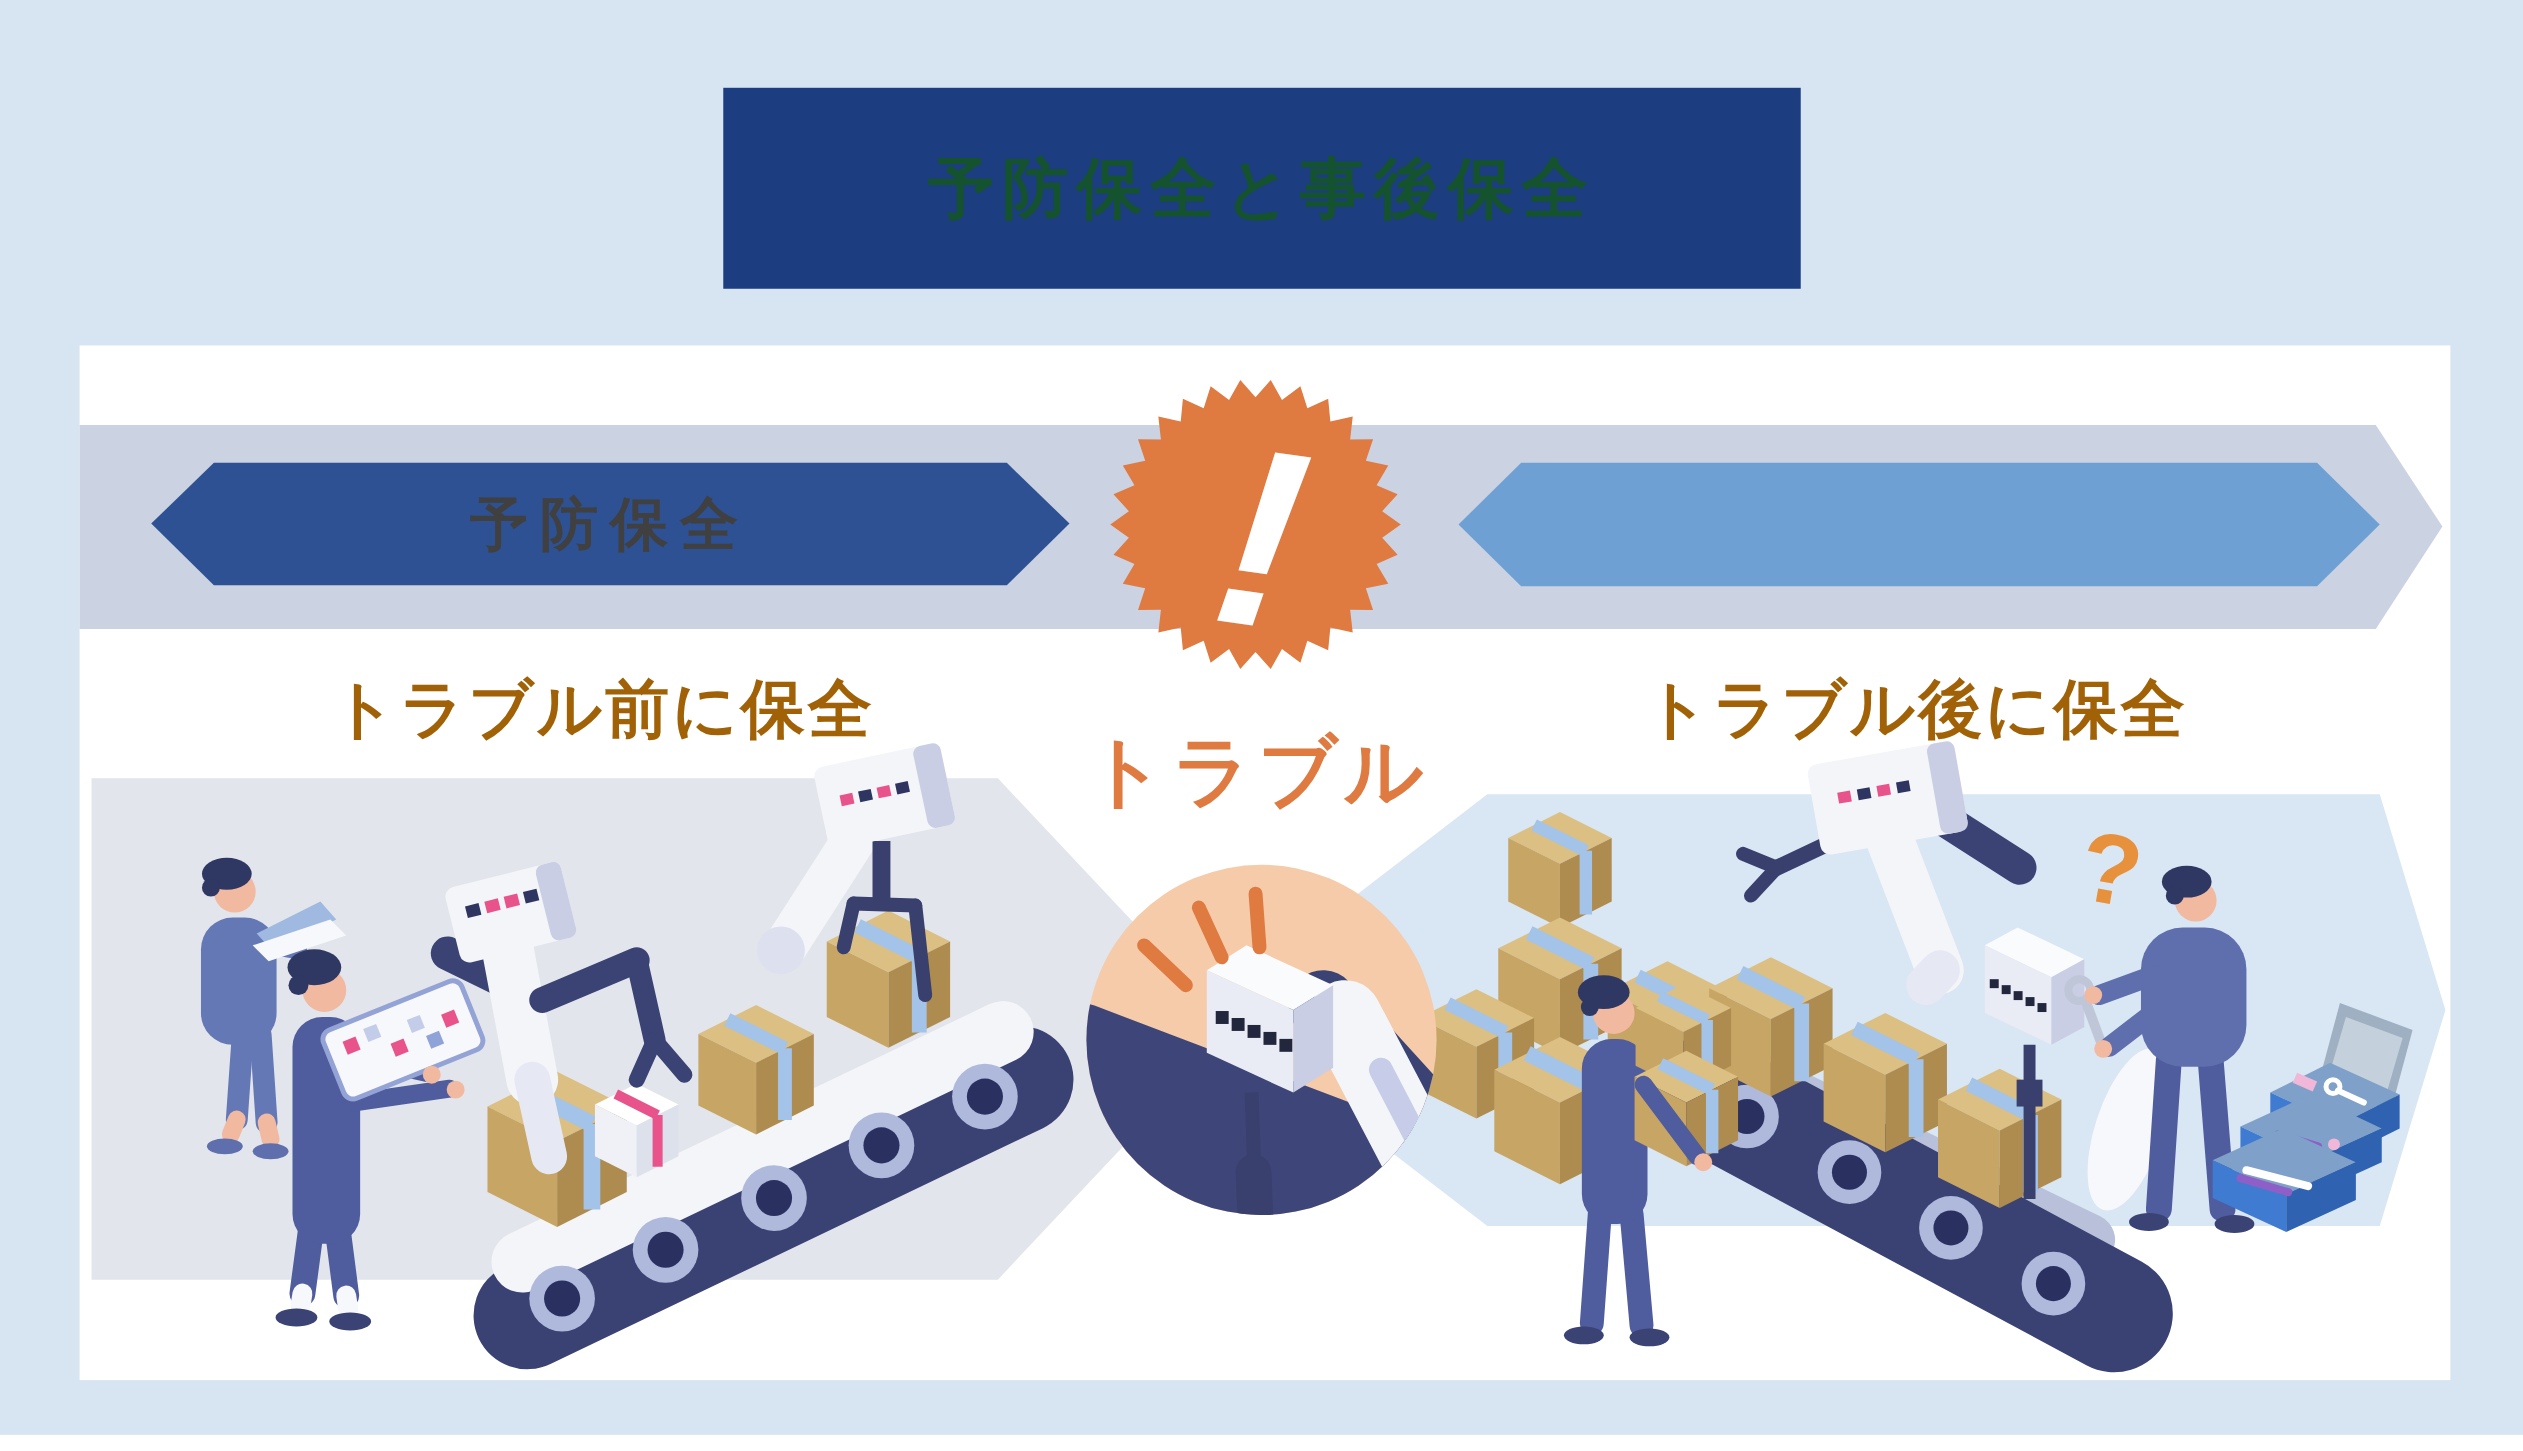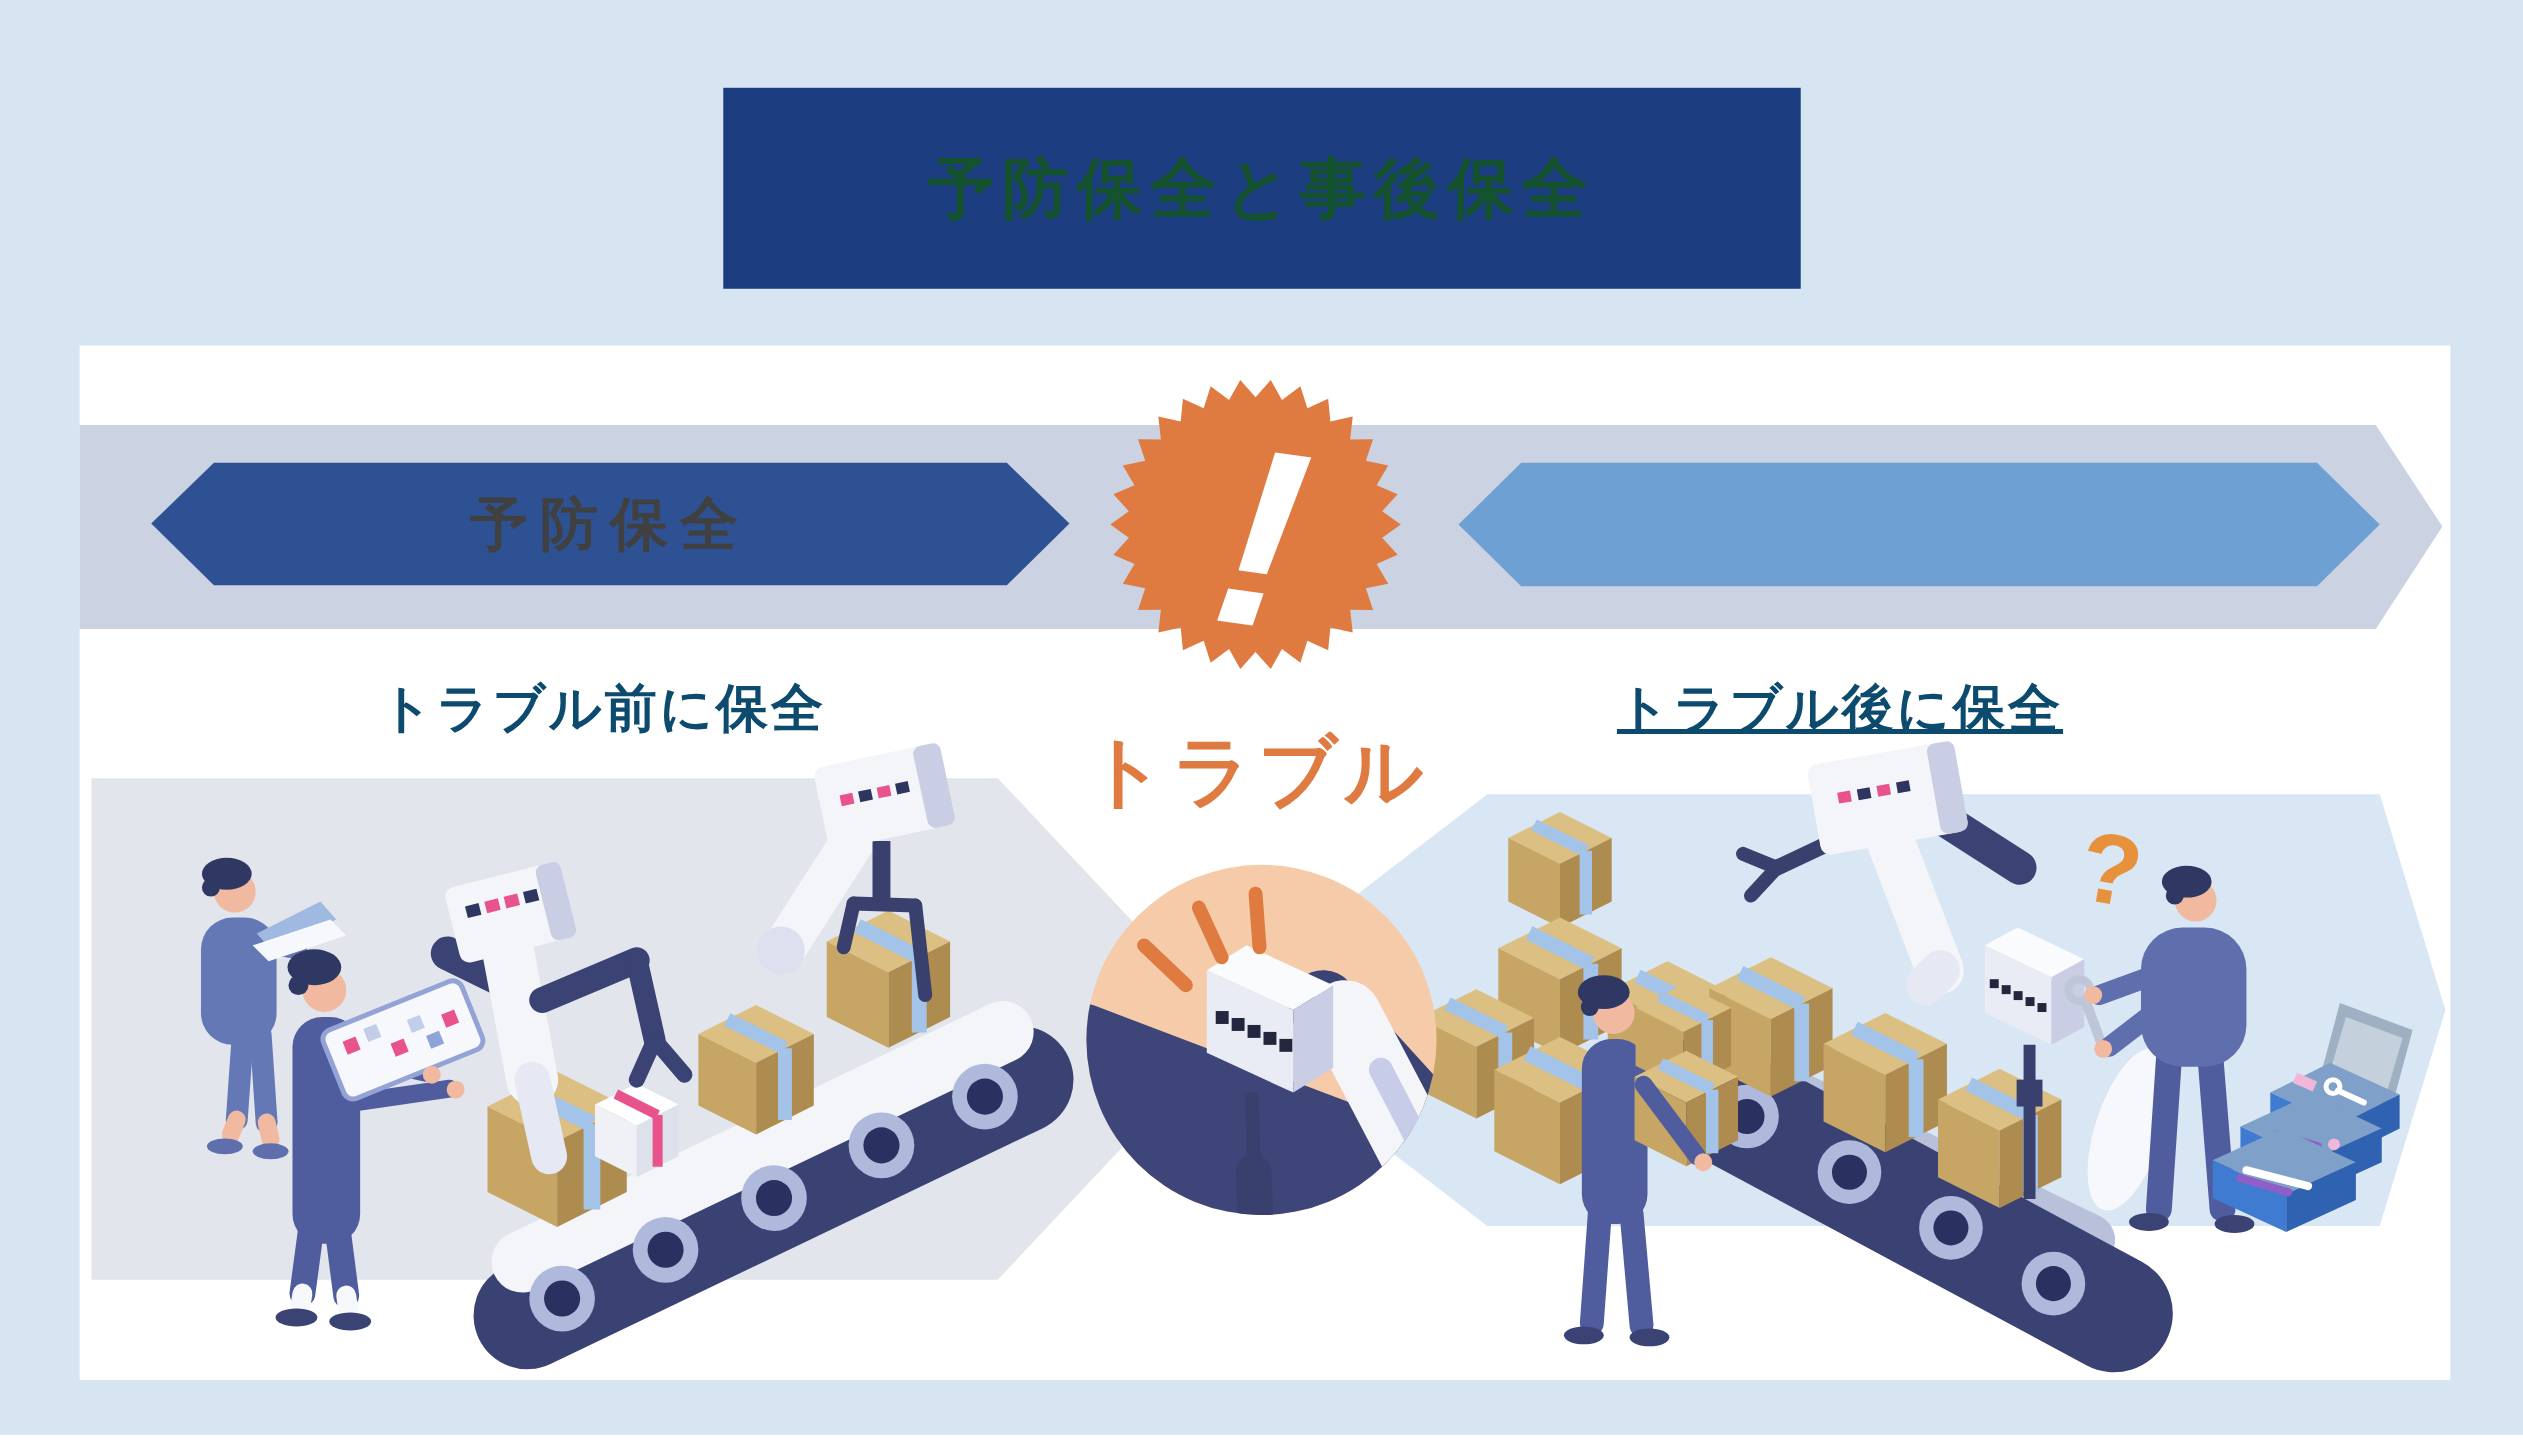--- a/index.html
+++ b/index.html
@@ -10,23 +10,23 @@
   }
   #page{position:absolute;inset:0;}
   svg{position:absolute;left:0;top:0;}
   .txt{position:absolute;transform:translate(-50%,-50%);white-space:nowrap;font-weight:bold;}
   #title-text{
     left:1262px;top:189px;color:#14532d;font-size:66px;letter-spacing:8px;
   }
   .arrow-label{color:#404040;font-size:58px;letter-spacing:12px;}
   #label-preventive{left:610px;top:525px;}
   #label-corrective{left:1919px;top:525px;}
-  .caption{color:#0c4a6e;font-size:52px;letter-spacing:3px;}
+  .caption{color:#a16207;font-size:64px;letter-spacing:3px;}
   #caption-left{left:603px;top:709px;}
-  #caption-right{left:1840px;top:709px;text-decoration:underline;}
+  #caption-right{left:1916px;top:709px;}
   #trouble-label{left:1258px;top:748px;color:#DF7A41;font-size:78px;letter-spacing:6px;margin-top:24px;}
 </style>
 </head>
 <body>
 
 <div id="page">
 
 <svg width="2523" height="1452" viewBox="0 0 2536 1459">
 
   <rect x="80" y="347" width="2383" height="1040" fill="#FFFFFF"></rect>

